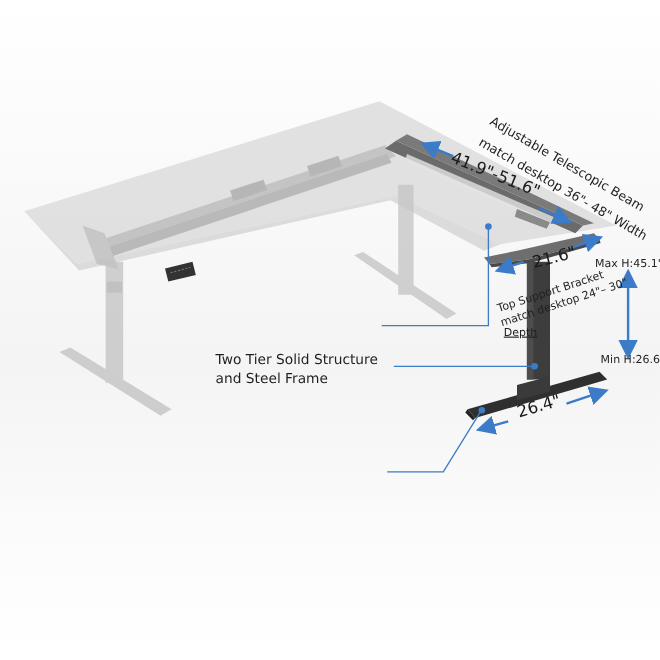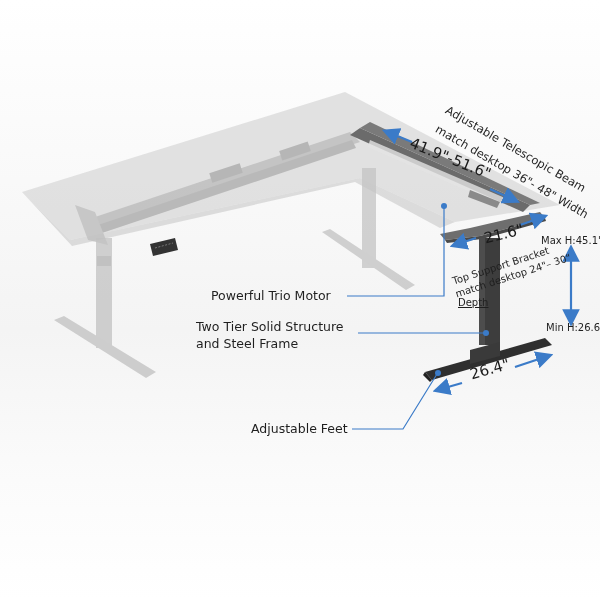--- a/index.html
+++ b/index.html
@@ -110,24 +110,22 @@
     </g>
     <g stroke="#3b7bc8" stroke-width="2.2" fill="none">
       <line x1="441" y1="389" x2="462" y2="383" marker-start="url(#ahs)"></line>
       <line x1="515" y1="367" x2="545" y2="357" marker-end="url(#ah)"></line>
     </g>
     <g stroke="#3b7bc8" stroke-width="2.2" fill="none">
       <line x1="571" y1="253" x2="571" y2="318" marker-start="url(#ahs)" marker-end="url(#ah)"></line>
     </g>
   </svg>
 
-  <div class="lbl" style="left:211px; top:288px;">Powerful Trio Motor</div>
   <div class="lbl" style="left:196px; top:319px;">Two Tier Solid Structure</div>
   <div class="lbl" style="left:196px; top:336px;">and Steel Frame</div>
-  <div class="lbl" style="left:251px; top:421px;">Adjustable Feet</div>
 
   <div class="rot" style="left:450px; top:103px; transform: rotate(30deg); font-size:11.5px;">Adjustable Telescopic Beam</div>
   <div class="rot" style="left:440px; top:122px; transform: rotate(30deg); font-size:11.5px;">match desktop 36"- 48" Width</div>
 
   <div class="rot" style="left:451px; top:276px; transform: rotate(-18deg); font-size:10px;">Top Support Bracket</div>
   <div class="rot" style="left:454px; top:289px; transform: rotate(-18deg); font-size:10px;">match desktop 24"– 30"</div>
   <div class="rot" style="left:458px; top:297px; font-size:10px;text-decoration:underline;">Depth</div>
 
   <div class="dim" style="left:414px; top:134px; transform: rotate(22deg);">41.9"-51.6"</div>
   <div class="dim" style="left:482px; top:230px; transform: rotate(-14deg);">21.6"</div>

